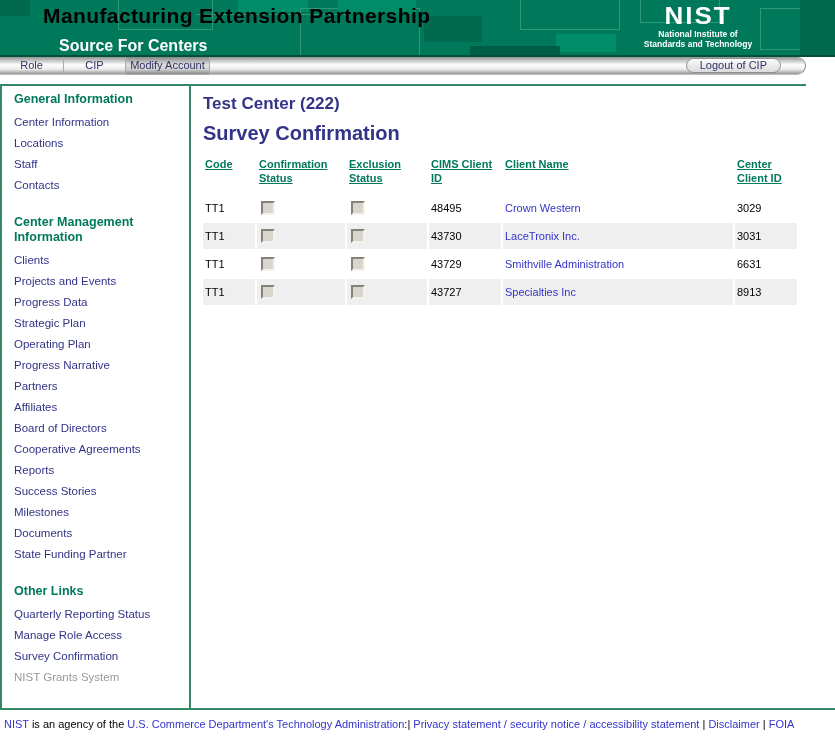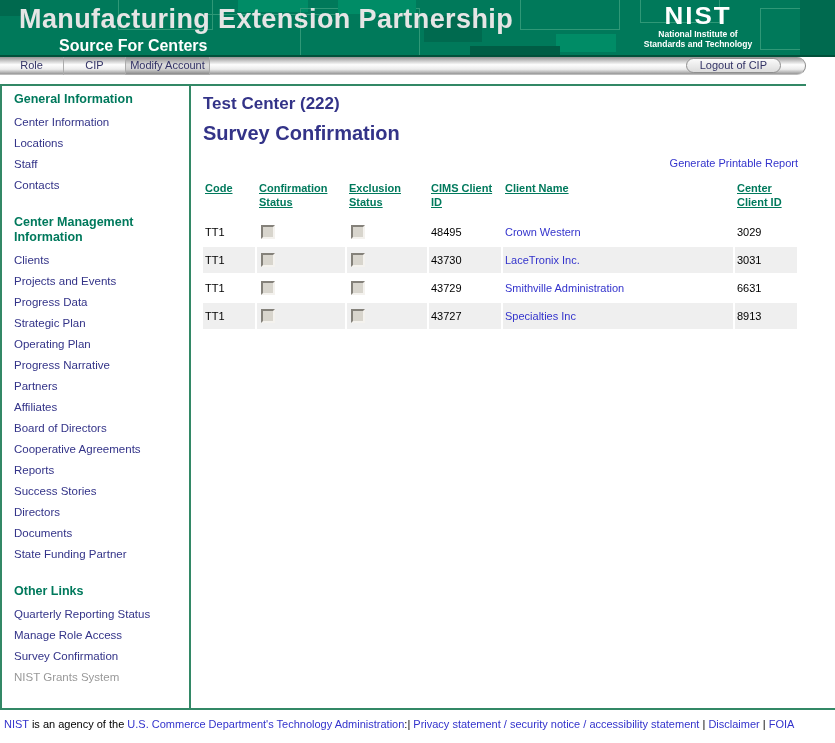--- a/index.html
+++ b/index.html
@@ -4,21 +4,21 @@
 <style>
   * { box-sizing: border-box; }
   html,body { margin:0; padding:0; }
   body {
     width:835px; height:743px; background:#fff; overflow:hidden;
     font-family:"Liberation Sans", sans-serif; color:#000;
   }
   
   .masthead { position:relative; height:57px; background:#00795a; border-bottom:2px solid #01503a; overflow:hidden; }
   .pb { position:absolute; }
-  .masthead .title { position:absolute; left:19px; top:4px; color:#e5e5e5; font-size:27px; font-weight:800; letter-spacing:0.4px; white-space:nowrap; }
+  .masthead .title { position:absolute; left:43px; top:4px; color:#000000; font-size:21px; font-weight:800; letter-spacing:0.4px; white-space:nowrap; }
   .masthead .subtitle { position:absolute; left:59px; top:37px; color:#fff; font-size:16px; font-weight:bold; white-space:nowrap; }
   .nist-logo { position:absolute; left:612px; top:3px; width:172px; text-align:center; color:#fff; }
   .nist-word { font-size:26px; font-weight:bold; letter-spacing:2px; line-height:26px; transform:scaleY(0.92); }
   .nist-org { font-size:8.5px; font-weight:bold; line-height:10px; white-space:nowrap; }
   
   .navbar { position:relative; height:18px; width:806px;
     background:linear-gradient(#949494, #fdfdfd 45%, #ececec 72%, #979797);
     border-right:1px solid #8a8a8a; border-bottom:1px solid #bdbdbd;
     border-radius:0 9px 9px 0; display:flex; align-items:center;
     font-size:11px; color:#333366; }
@@ -112,35 +112,32 @@
         <div class="side-link">Progress Data</div>
         <div class="side-link">Strategic Plan</div>
         <div class="side-link">Operating Plan</div>
         <div class="side-link">Progress Narrative</div>
         <div class="side-link">Partners</div>
         <div class="side-link">Affiliates</div>
         <div class="side-link">Board of Directors</div>
         <div class="side-link">Cooperative Agreements</div>
         <div class="side-link">Reports</div>
         <div class="side-link">Success Stories</div>
-        <div class="side-link">Directors</div>
+        <div class="side-link">Milestones</div>
         <div class="side-link">Documents</div>
         <div class="side-link">State Funding Partner</div>
         <div class="side-heading gap">Other Links</div>
         <div class="side-link">Quarterly Reporting Status</div>
         <div class="side-link">Manage Role Access</div>
         <div class="side-link">Survey Confirmation</div>
         <div class="side-link disabled">NIST Grants System</div>
       </aside>
     <main class="main">
       <h1>Test Center (222)</h1>
       <h2>Survey Confirmation</h2>
-      <div class="report-row">
-        <span class="report-link">Generate Printable Report</span>
-      </div>
       <table class="survey-table">
         <thead id="table-head">
             <tr>
               <th style="width: 52px;">Code</th>
               <th style="width: 88px;">Confirmation Status</th>
               <th style="width: 80px;">Exclusion Status</th>
               <th style="width: 72px;">CIMS Client ID</th>
               <th style="width: 230px;">Client Name</th>
               <th style="width: 62px;">Center Client ID</th>
             </tr>

